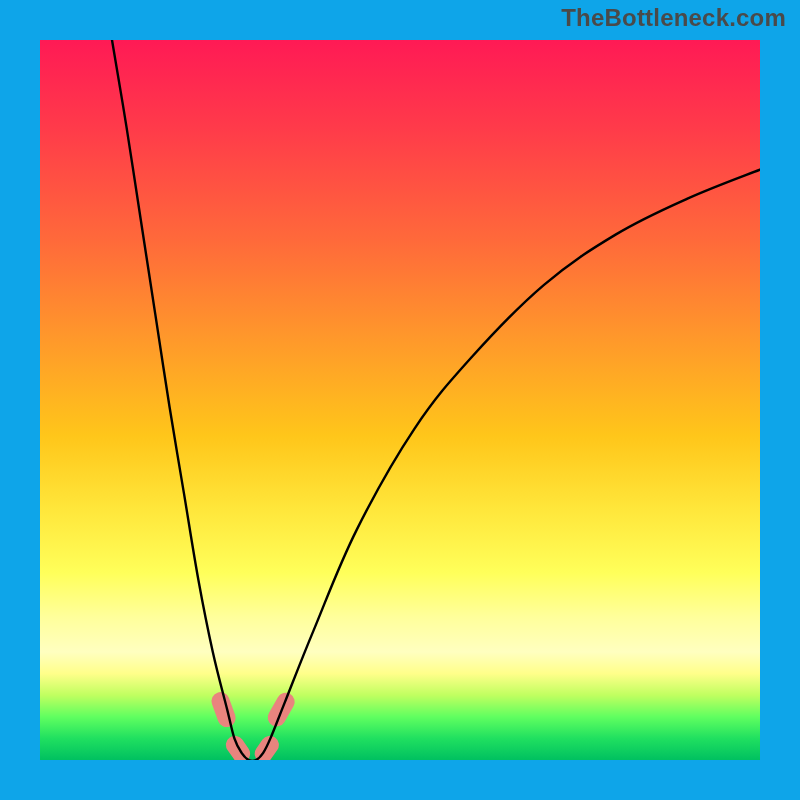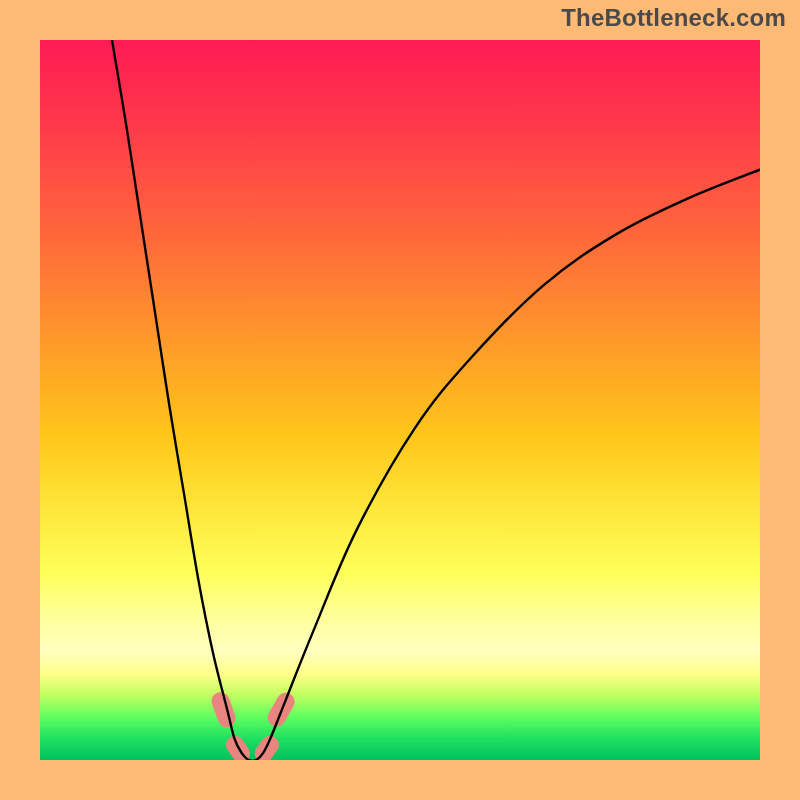--- a/index.html
+++ b/index.html
@@ -1,21 +1,21 @@
 <!DOCTYPE html>
 <html><head>
 <meta charset="utf-8">
 <style>
   * { margin: 0; padding: 0; box-sizing: border-box; }
   html, body { width: 800px; height: 800px; overflow: hidden; background: #000; }
   .stage {
     position: relative;
     width: 800px;
     height: 800px;
-    background: #fdba74;
+    background: #0ea5e9;
   }
   .plot-area {
     position: absolute;
     left: 40px;
     top: 40px;
     width: 720px;
     height: 720px;
     background: linear-gradient(
       to bottom,
       #ff1a55 0%,

